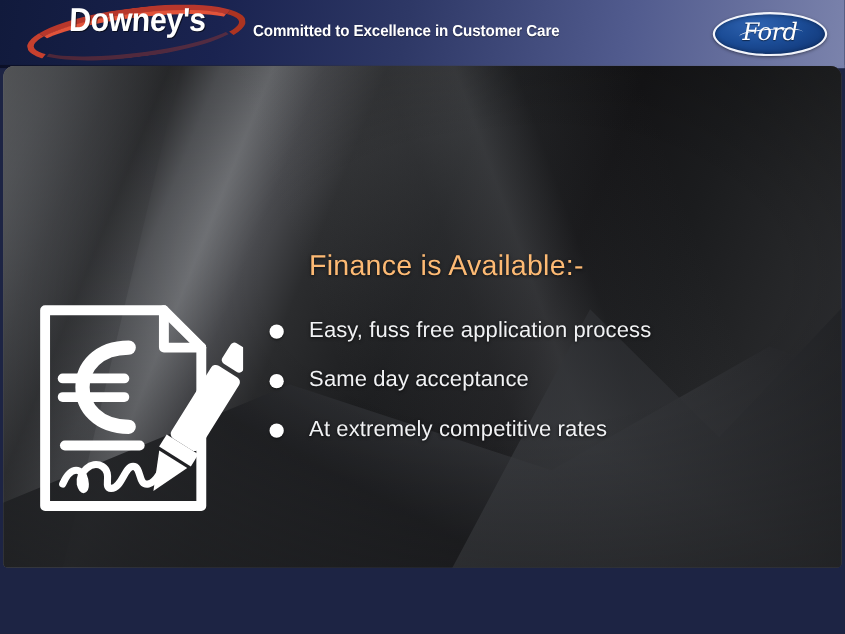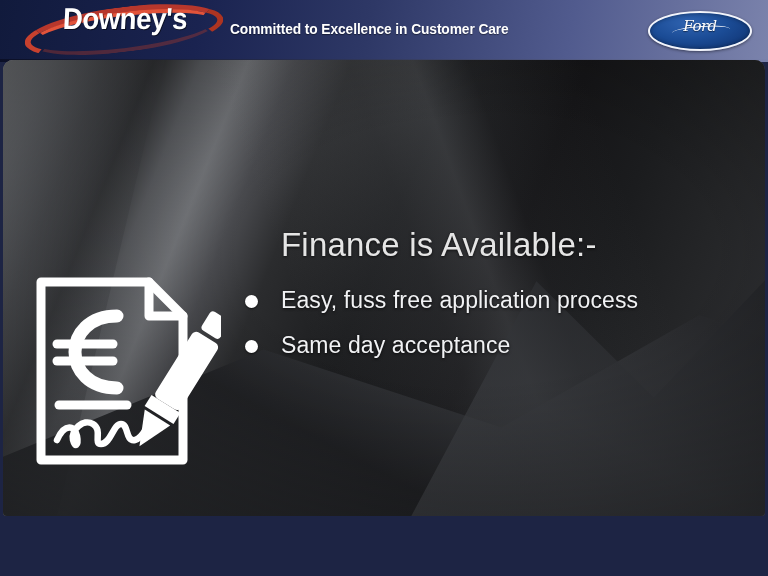--- a/index.html
+++ b/index.html
@@ -134,21 +134,21 @@
     box-sizing: border-box;
   }
   .ford .script {
     position: absolute;
     left: 0; top: 4px;
     width: 100%;
     text-align: center;
     color: #ffffff;
     font-family: "DejaVu Serif", serif;
     font-style: italic;
-    font-size: 15px;
+    font-size: 22px;
     letter-spacing: -0.5px;
     text-shadow: 0 1px 1px rgba(0,0,0,.5);
   }
   .ford .script::after {
     content: "";
     position: absolute;
     left: 22px; top: 9px;
     width: 58px; height: 9px;
     border-top: 1.5px solid #ffffff;
     border-radius: 50%;
@@ -229,39 +229,39 @@
     position: absolute;
     left: 28px; top: 208px;
     width: 190px; height: 206px;
   }
   .fin-icon svg { display: block; width: 190px; height: 206px; }
 
   
   .headline {
     position: absolute;
     left: 278px; top: 166px;
-    color: #e5e5e5;
-    font-size: 33px;
+    color: #fdba74;
+    font-size: 26px;
     font-weight: normal;
     letter-spacing: 0.2px;
     text-shadow: 0 1px 3px rgba(0,0,0,.7);
     white-space: nowrap;
   }
   .bullets {
     position: absolute;
     left: 238px; top: 226px;
     margin: 0; padding: 0;
     list-style: none;
   }
   .bullets li {
     position: relative;
     padding-left: 40px;
     margin-bottom: 17px;
     color: #f1f2f4;
-    font-size: 23px;
+    font-size: 20px;
     line-height: 28px;
     letter-spacing: 0.1px;
     text-shadow: 0 1px 3px rgba(0,0,0,.75);
     white-space: nowrap;
   }
   .bullets li .dot {
     position: absolute;
     left: 4px; top: 9px;
     width: 13px; height: 13px;
     border-radius: 50%;
@@ -380,17 +380,21 @@
 
     <ul class="bullets">
       <li>
         <span class="dot"></span>
         <span>Easy, fuss free application process</span>
       </li>
       <li>
         <span class="dot"></span>
         <span>Same day acceptance</span>
       </li>
+      <li>
+        <span class="dot"></span>
+        <span>At extremely competitive rates</span>
+      </li>
     </ul>
   </div>
 
 
 </div>
 
 </body></html>

